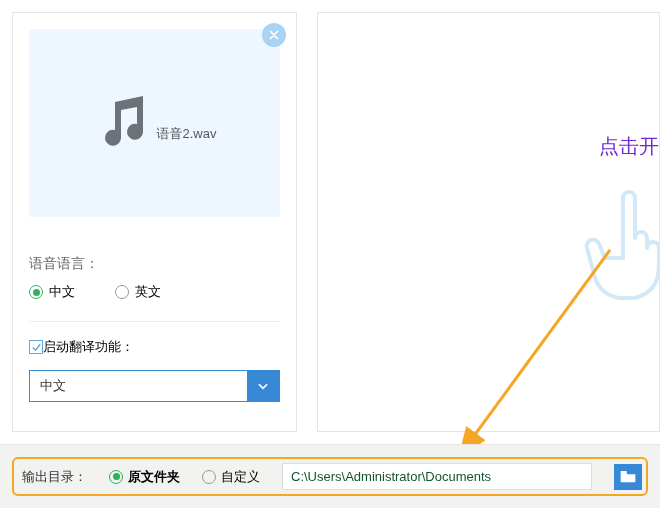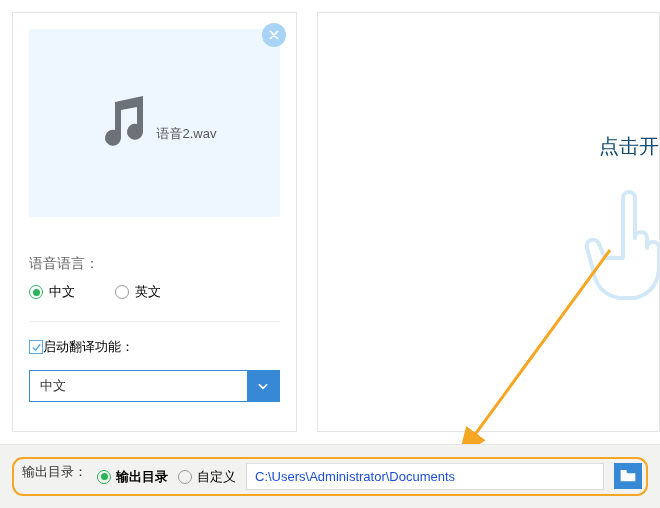--- a/index.html
+++ b/index.html
@@ -126,21 +126,21 @@
       border: 1px solid #e5e5e5;
       min-height: 420px;
       position: relative;
       display: flex;
       flex-direction: column;
       align-items: flex-end;
       padding-top: 120px;
       overflow: hidden;
     }
     .right-text {
-      color: #0c4a6e;
+      color: #6d28d9;
       font-size: 20px;
       font-weight: 500;
       text-align: right;
       padding-right: 0;
     }
     .hand-icon {
       margin-top: 30px;
       opacity: 0.5;
     }
     .hand-icon svg { width: 80px; height: 110px; }
@@ -156,33 +156,34 @@
       position: absolute;
       bottom: 0;
       left: 0;
       right: 0;
       background: #f2f2f0;
       border-top: 1px solid #e5e5e5;
       padding: 12px;
     }
     .bottom-bar {
       border: 2px solid #f5a623;
-      border-radius: 11px;
-      display: flex;
+      border-radius: 6px;
+      display: flex;
+      align-items: center;
       padding: 4px 4px 4px 8px;
-      gap: 10px;
+      gap: 22px;
       background: #f2f2f0;
     }
     .bottom-label { color: #333; font-size: 13px;}
     .path-input {
       flex: 1;
       background: #fff;
       border: 1px solid #ddd;
       padding: 5px 8px;
-      color: #1d4ed8;
+      color: #14532d;
       font-size: 13px;
       overflow: hidden;
       white-space: nowrap;
     }
     .folder-btn {
       width: 28px;
       height: 26px;
       background: #3789d6;
       display: flex;
       align-items: center;
@@ -271,21 +272,21 @@
   <line x1="230" y1="5" x2="80" y2="210" stroke="#f5a623" stroke-width="3" marker-end="url(#arrowhead)"></line>
 </svg>
 
 <div class="bottom-bar-wrap">
   <div class="bottom-bar">
     <span class="bottom-label">输出目录：</span>
     <div class="bottom-radio-item">
       <div class="radio-circle selected">
           <div class="radio-dot"></div>
         </div>
-      <span class="bottom-label-bold">输出目录</span>
+      <span class="bottom-label-bold">原文件夹</span>
     </div>
     <div class="bottom-radio-item">
       <div class="radio-circle"></div>
       <span>自定义</span>
     </div>
     <div class="path-input">C:\Users\Administrator\Documents</div>
     <div class="folder-btn">
       <svg viewBox="0 0 24 20">
         <path d="M1 3 L9 3 L11 6 L23 6 L23 18 L1 18 Z" fill="#fff"></path>
         <rect x="1" y="1" width="9" height="3" fill="#fff"></rect>

